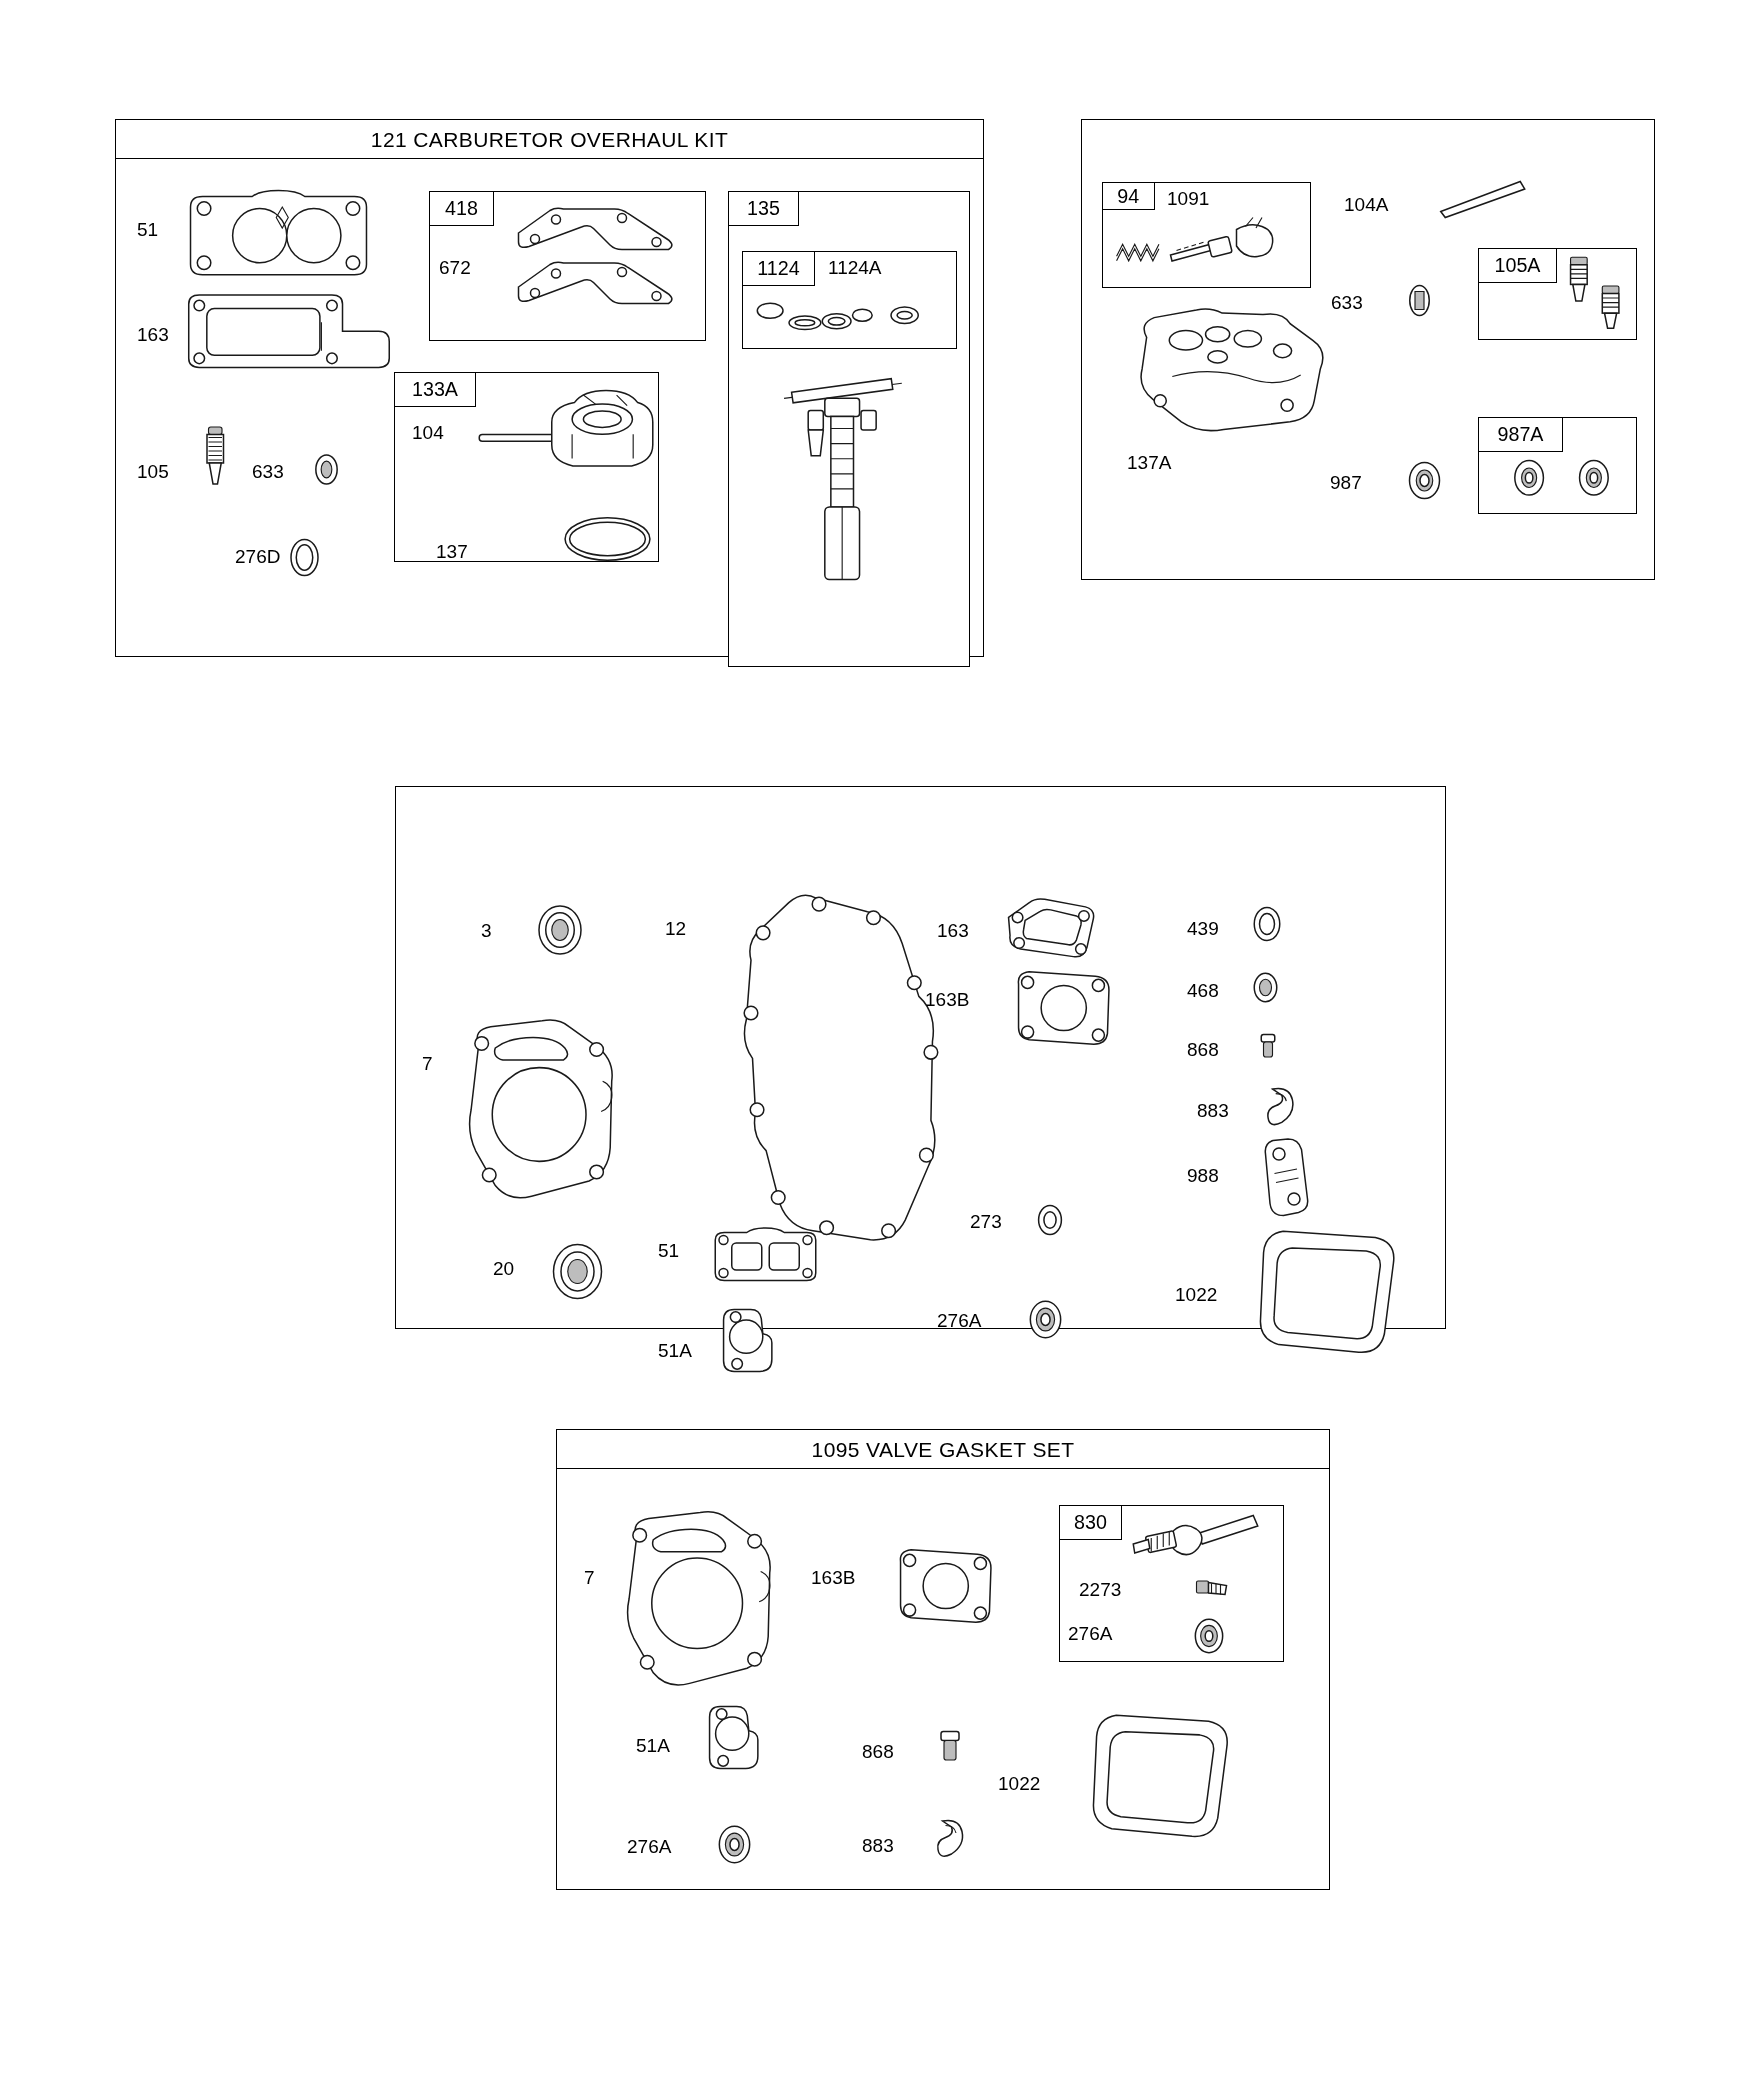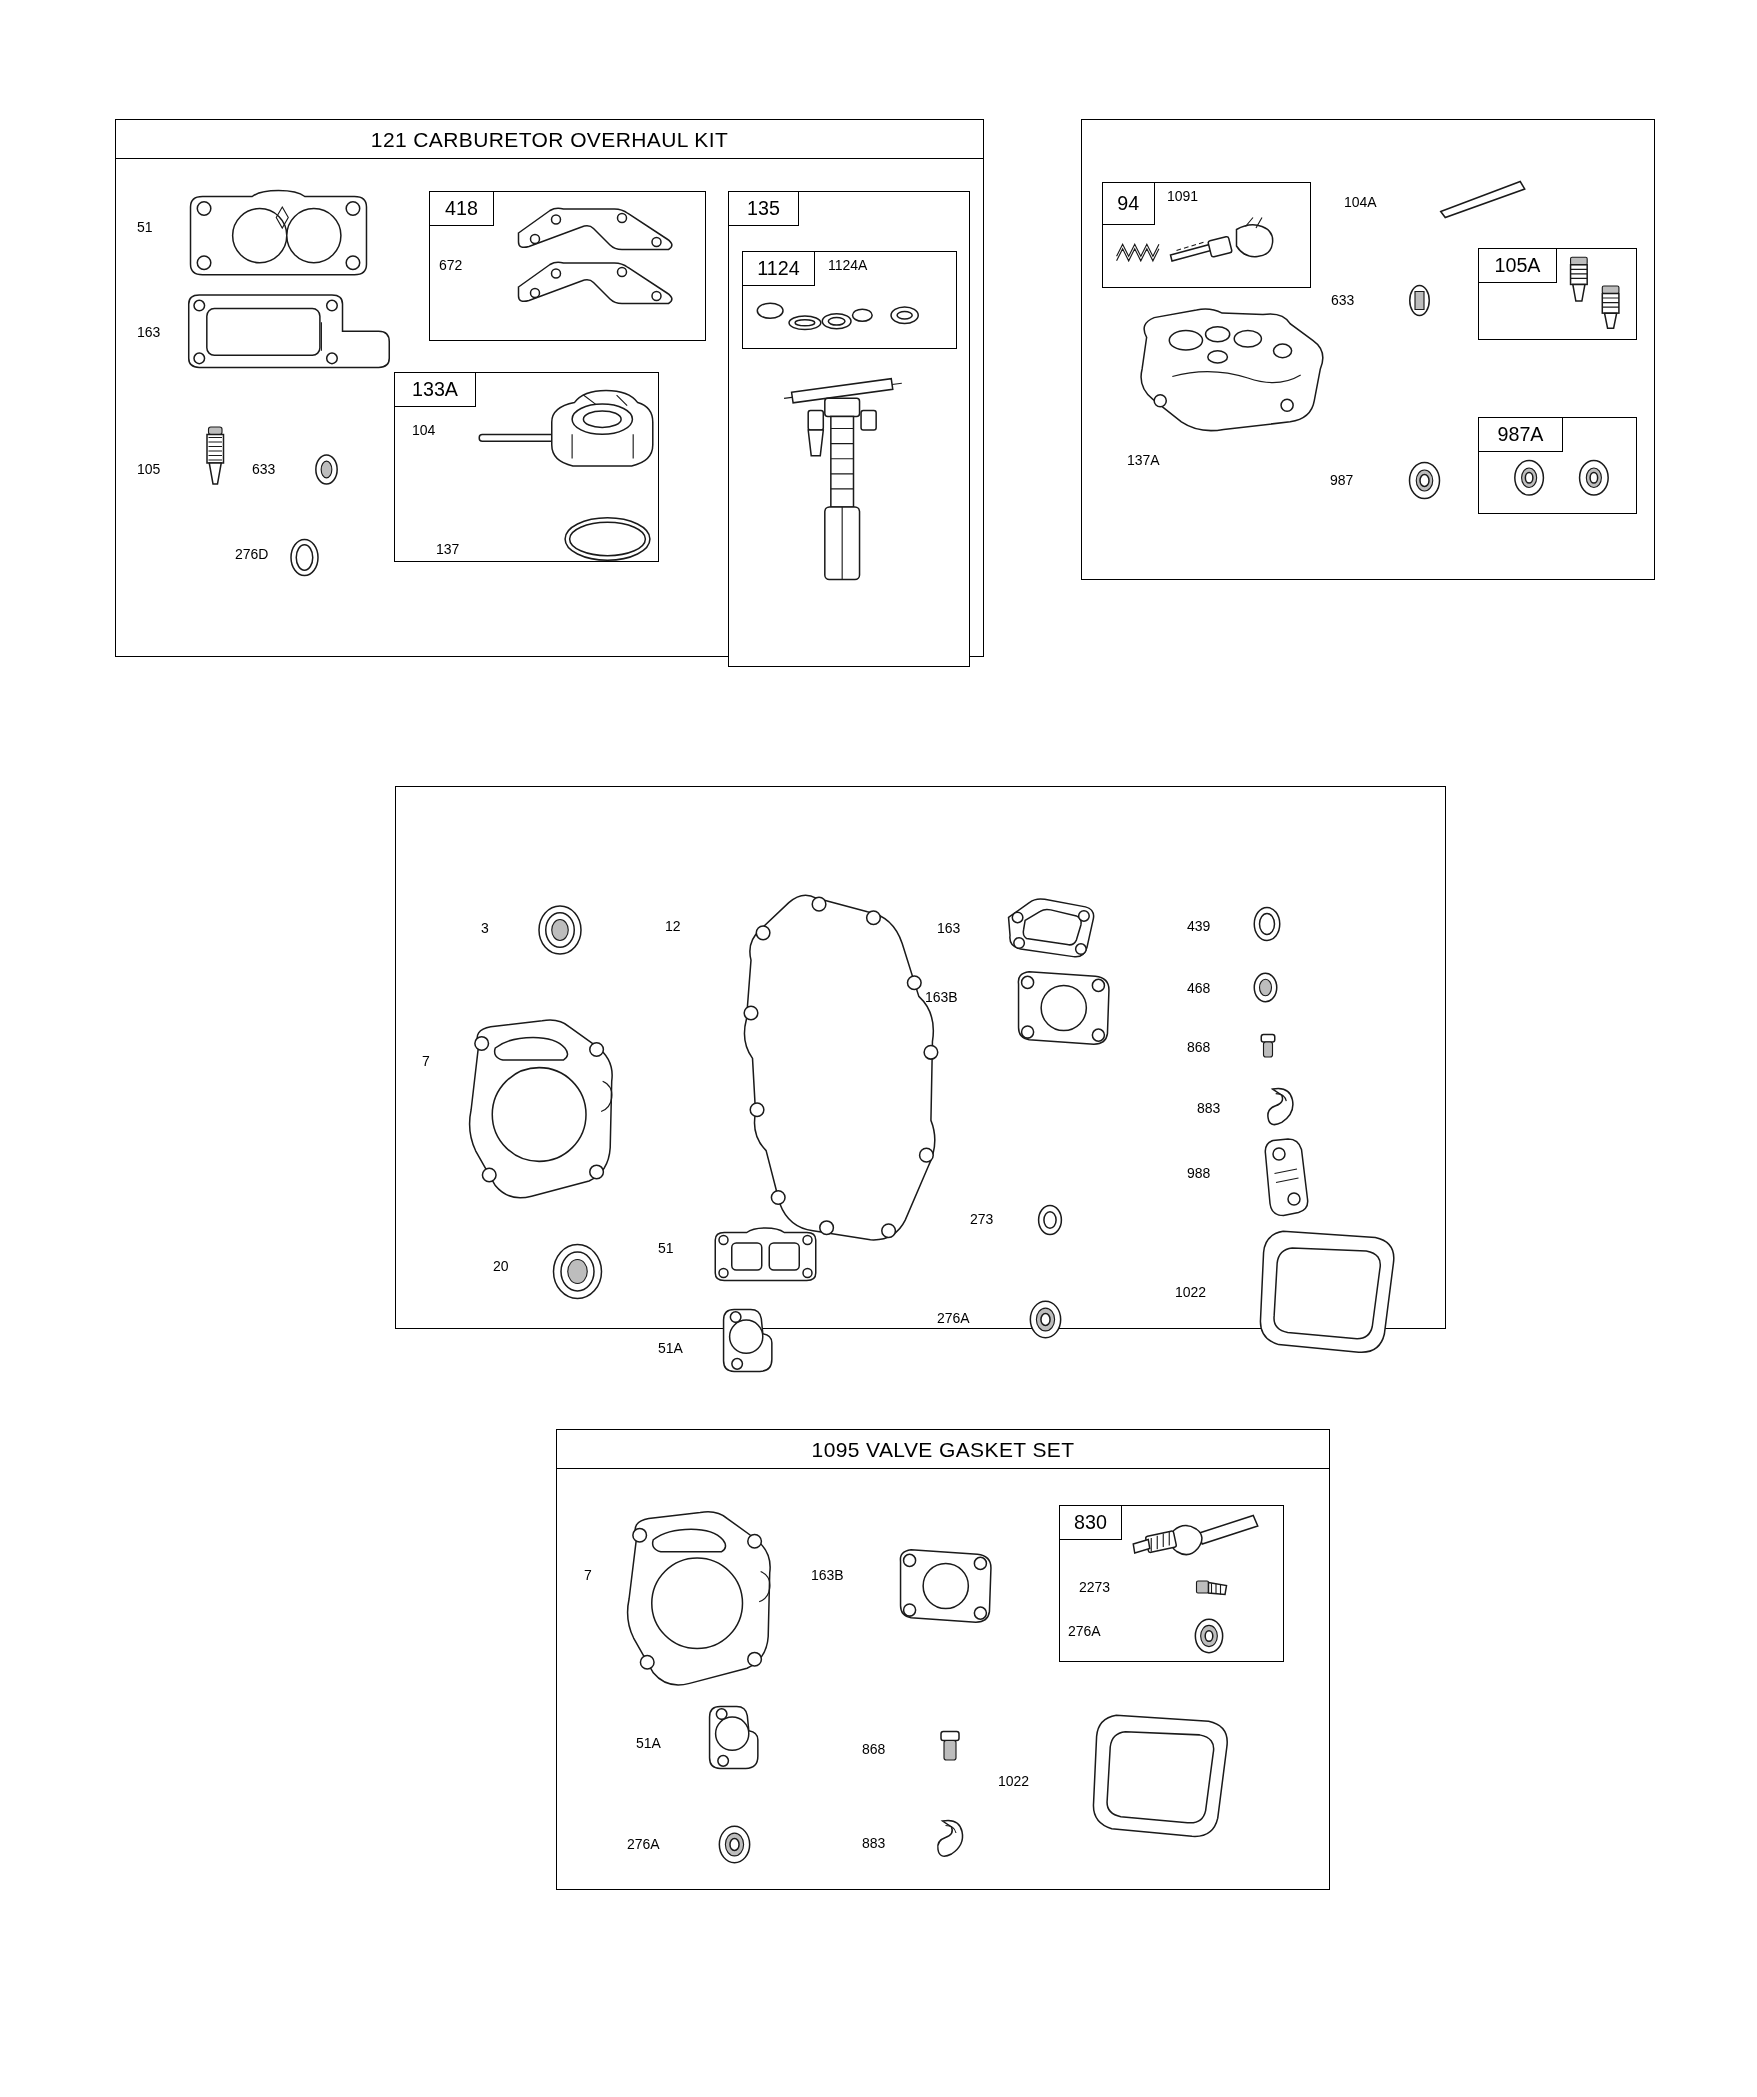--- a/index.html
+++ b/index.html
@@ -56,21 +56,21 @@
     background: #fff;
     font-size: 19.7px;
     text-align: center;
     display: flex;
     align-items: center;
     justify-content: center;
     z-index: 4;
   }
   .lbl {
     position: absolute;
-    font-size: 14px;
+    font-size: 19px;
     white-space: nowrap;
     z-index: 3;
   }
   .art {
     position: absolute;
     z-index: 1;
   }
   svg { display: block; overflow: visible; }
   .st-thin { fill: none; stroke: #1a1a1a; stroke-width: 1.5; }
   .st-f { fill: #ffffff; stroke: #1a1a1a; stroke-width: 2; }
@@ -215,21 +215,21 @@
         <path class="st-f" d="M40,78 L60,78 L56,112 L44,112 Z"></path>
       </svg>
     </div>
   </div>
 </div>
 
 <div class="panel" style="left:1081px; top:119px; width:574px; height:461px;">
   <div class="panel-body">
 
     <div class="subbox" style="left:19.7px; top:23px; width:209px; height:106px;"></div>
-    <div class="tagbox" style="left:19.7px; top:23px; width:53px; height:43px;">94</div>
+    <div class="tagbox" style="left:19.7px; top:23px; width:53px; height:28px;">94</div>
     <div class="lbl" style="left:85px; top:29px;">1091</div>
     <div class="art" style="left:27px; top:67px;">
       <svg width="56" height="44" viewBox="0 0 74 58">
         <path class="st-thin" d="M10,40 l8,-16 l8,16 l8,-16 l8,16 l8,-16 l8,16 l8,-16"></path>
         <path class="st-thin" d="M10,46 l8,-16 l8,16 l8,-16 l8,16 l8,-16 l8,16 l8,-16"></path>
       </svg>
     </div>
     <div class="art" style="left:85px; top:54px;">
       <svg width="136" height="60" viewBox="0 0 180 80">
         <path class="st-f" d="M4,56 L56,42 L58,50 L6,64 Z"></path>

